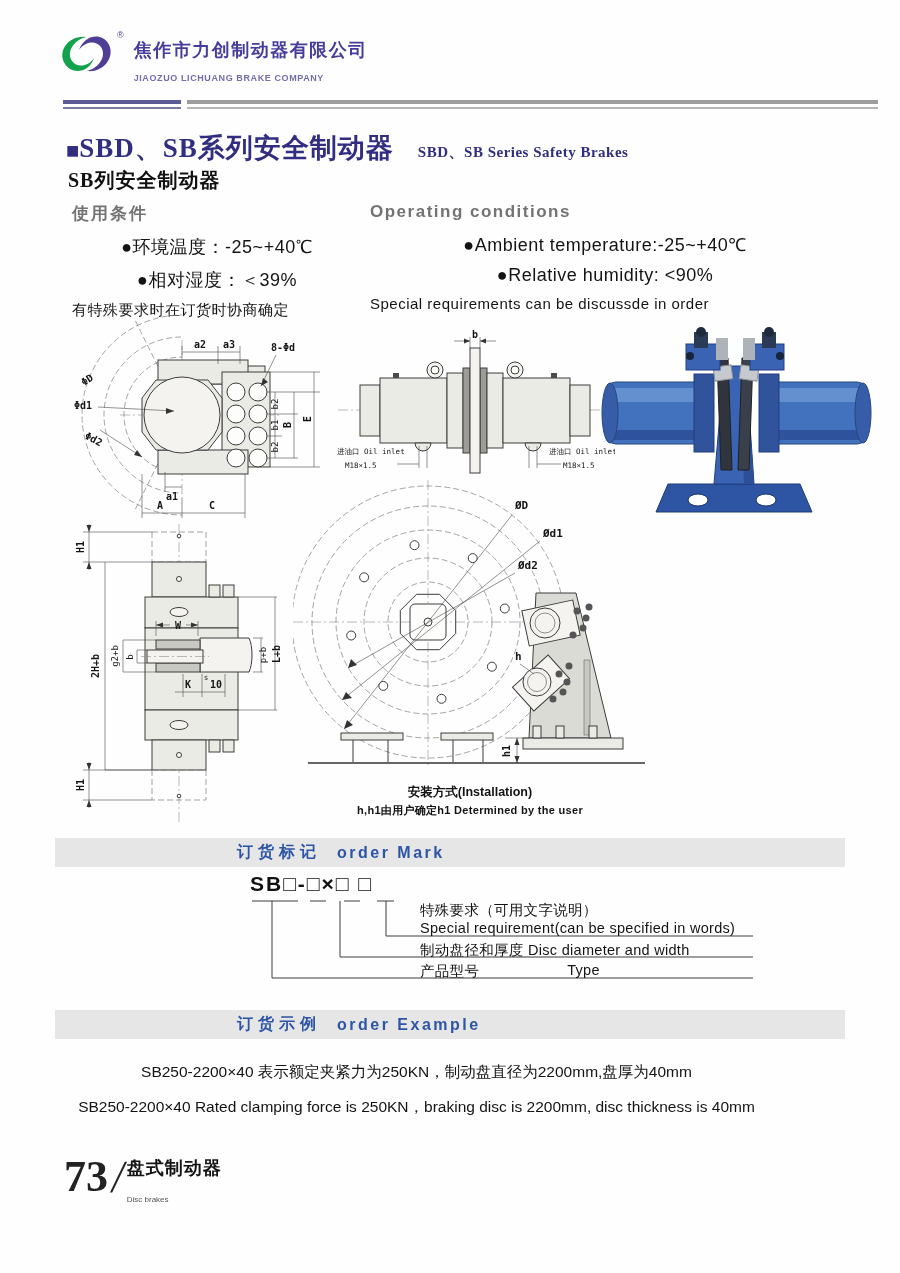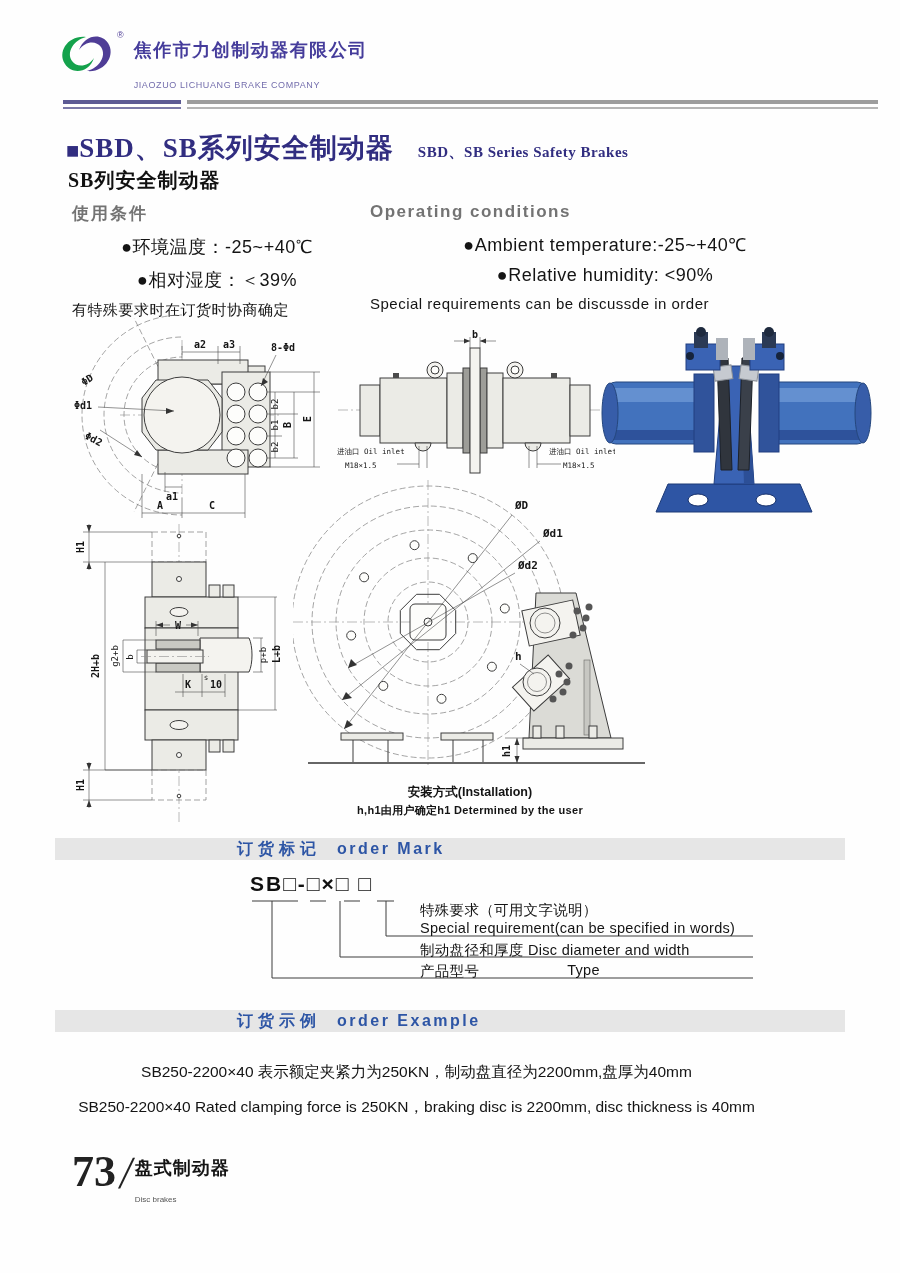--- a/index.html
+++ b/index.html
@@ -9,21 +9,21 @@
     background:#fefefe; overflow:hidden;
     font-family:"Liberation Sans", sans-serif; color:#1a1a1a;
   }
 
   
   .logo-row { position:absolute; left:55px; top:28px; display:flex; align-items:flex-start; }
   .logo-mark { width:64px; height:52px; position:relative; }
   .reg { font-size:9px; color:#4f3d96; position:relative; top:2px; left:-2px; }
   .company { margin-left:8px; padding-top:10px; }
   .company-cn { font-size:18px; font-weight:bold; color:#453c9b; letter-spacing:1.5px; }
-  .company-en { font-size:9px; color:#736dac; letter-spacing:.6px; margin-top:18px; }
+  .company-en { font-size:9px; color:#736dac; letter-spacing:.6px; margin-top:11px;font-weight:bold; }
   .bar { position:absolute; height:4px; }
   .bar-thin { position:absolute; height:1.5px; }
 
   
   .title-row { position:absolute; left:66px; top:130px; display:flex; align-items:baseline;
                font-family:"Liberation Serif", serif; color:#312d80; }
   .title-bullet { font-size:22px; line-height:1; position:relative; top:1px; }
   .title-cn { font-size:27px; font-weight:bold; letter-spacing:1px; }
   .title-en { font-size:15px; font-weight:bold; margin-left:24px; letter-spacing:.5px; }
   .subtitle { position:absolute; left:68px; top:167px; font-family:"Liberation Serif", serif;
@@ -49,36 +49,36 @@
   svg .dark { fill:#9d9d98; stroke:#3c3c3c; stroke-width:1; }
   svg .arr  { fill:#333; stroke:none; }
   svg .dimt { font:9px "DejaVu Sans Mono", monospace; fill:#161616; }
   svg .dimb { font:bold 10px "DejaVu Sans Mono", monospace; fill:#161616; }
   svg .lab7 { font:7.5px "DejaVu Sans Mono", monospace; fill:#161616; }
   .inst-caption { position:absolute; left:300px; top:784px; width:340px; text-align:center; }
   .inst-cn { font-size:12.5px; font-weight:bold; color:#141414; }
   .inst-en { font-size:11px; font-weight:bold; color:#141414; margin-top:2px; letter-spacing:.3px; }
 
   
-  .banner { position:absolute; left:55px; width:790px; height:22px; background:#e6e6e6;
+  .banner { position:absolute; left:55px; width:790px; height:29px; background:#e6e6e6;
             display:flex; align-items:center; padding-left:182px; }
   .banner .cn { font-size:16px; font-weight:bold; color:#2d55a5; letter-spacing:5px; }
   .banner .en { font-size:16px; font-weight:bold; color:#2d55a5; letter-spacing:2.5px; margin-left:16px; }
 
   
   .om-code { position:absolute; left:250px; top:872px; font-size:21px; font-weight:bold;
              letter-spacing:2px; color:#111; }
   .om-label { position:absolute; font-size:14.5px; color:#141414; letter-spacing:.3px; }
   .om-type { display:flex; gap:88px; }
 
   
   .ex-line { position:absolute; left:0; width:833px; text-align:center; font-size:15.5px; color:#141414; }
 
   
-  .footer { position:absolute; left:72px; top:1150px; display:flex; align-items:flex-start; }
+  .footer { position:absolute; left:64px; top:1150px; display:flex; align-items:center; }
   .page-num { font-family:"Liberation Serif", serif; font-size:44px; font-weight:bold; color:#222; line-height:1; }
   .slash { font-family:"Liberation Serif", serif; font-size:46px; font-weight:normal; color:#222;
            line-height:1; margin:0 2px 0 4px; transform:skewX(-8deg); }
   .footer-label { padding-top:6px; }
   .footer-cn { font-size:18px; font-weight:bold; color:#141414; letter-spacing:1px; }
   .footer-en { font-size:8px; color:#555; margin-top:15px; }
 </style>
 </head>
 <body>
 

